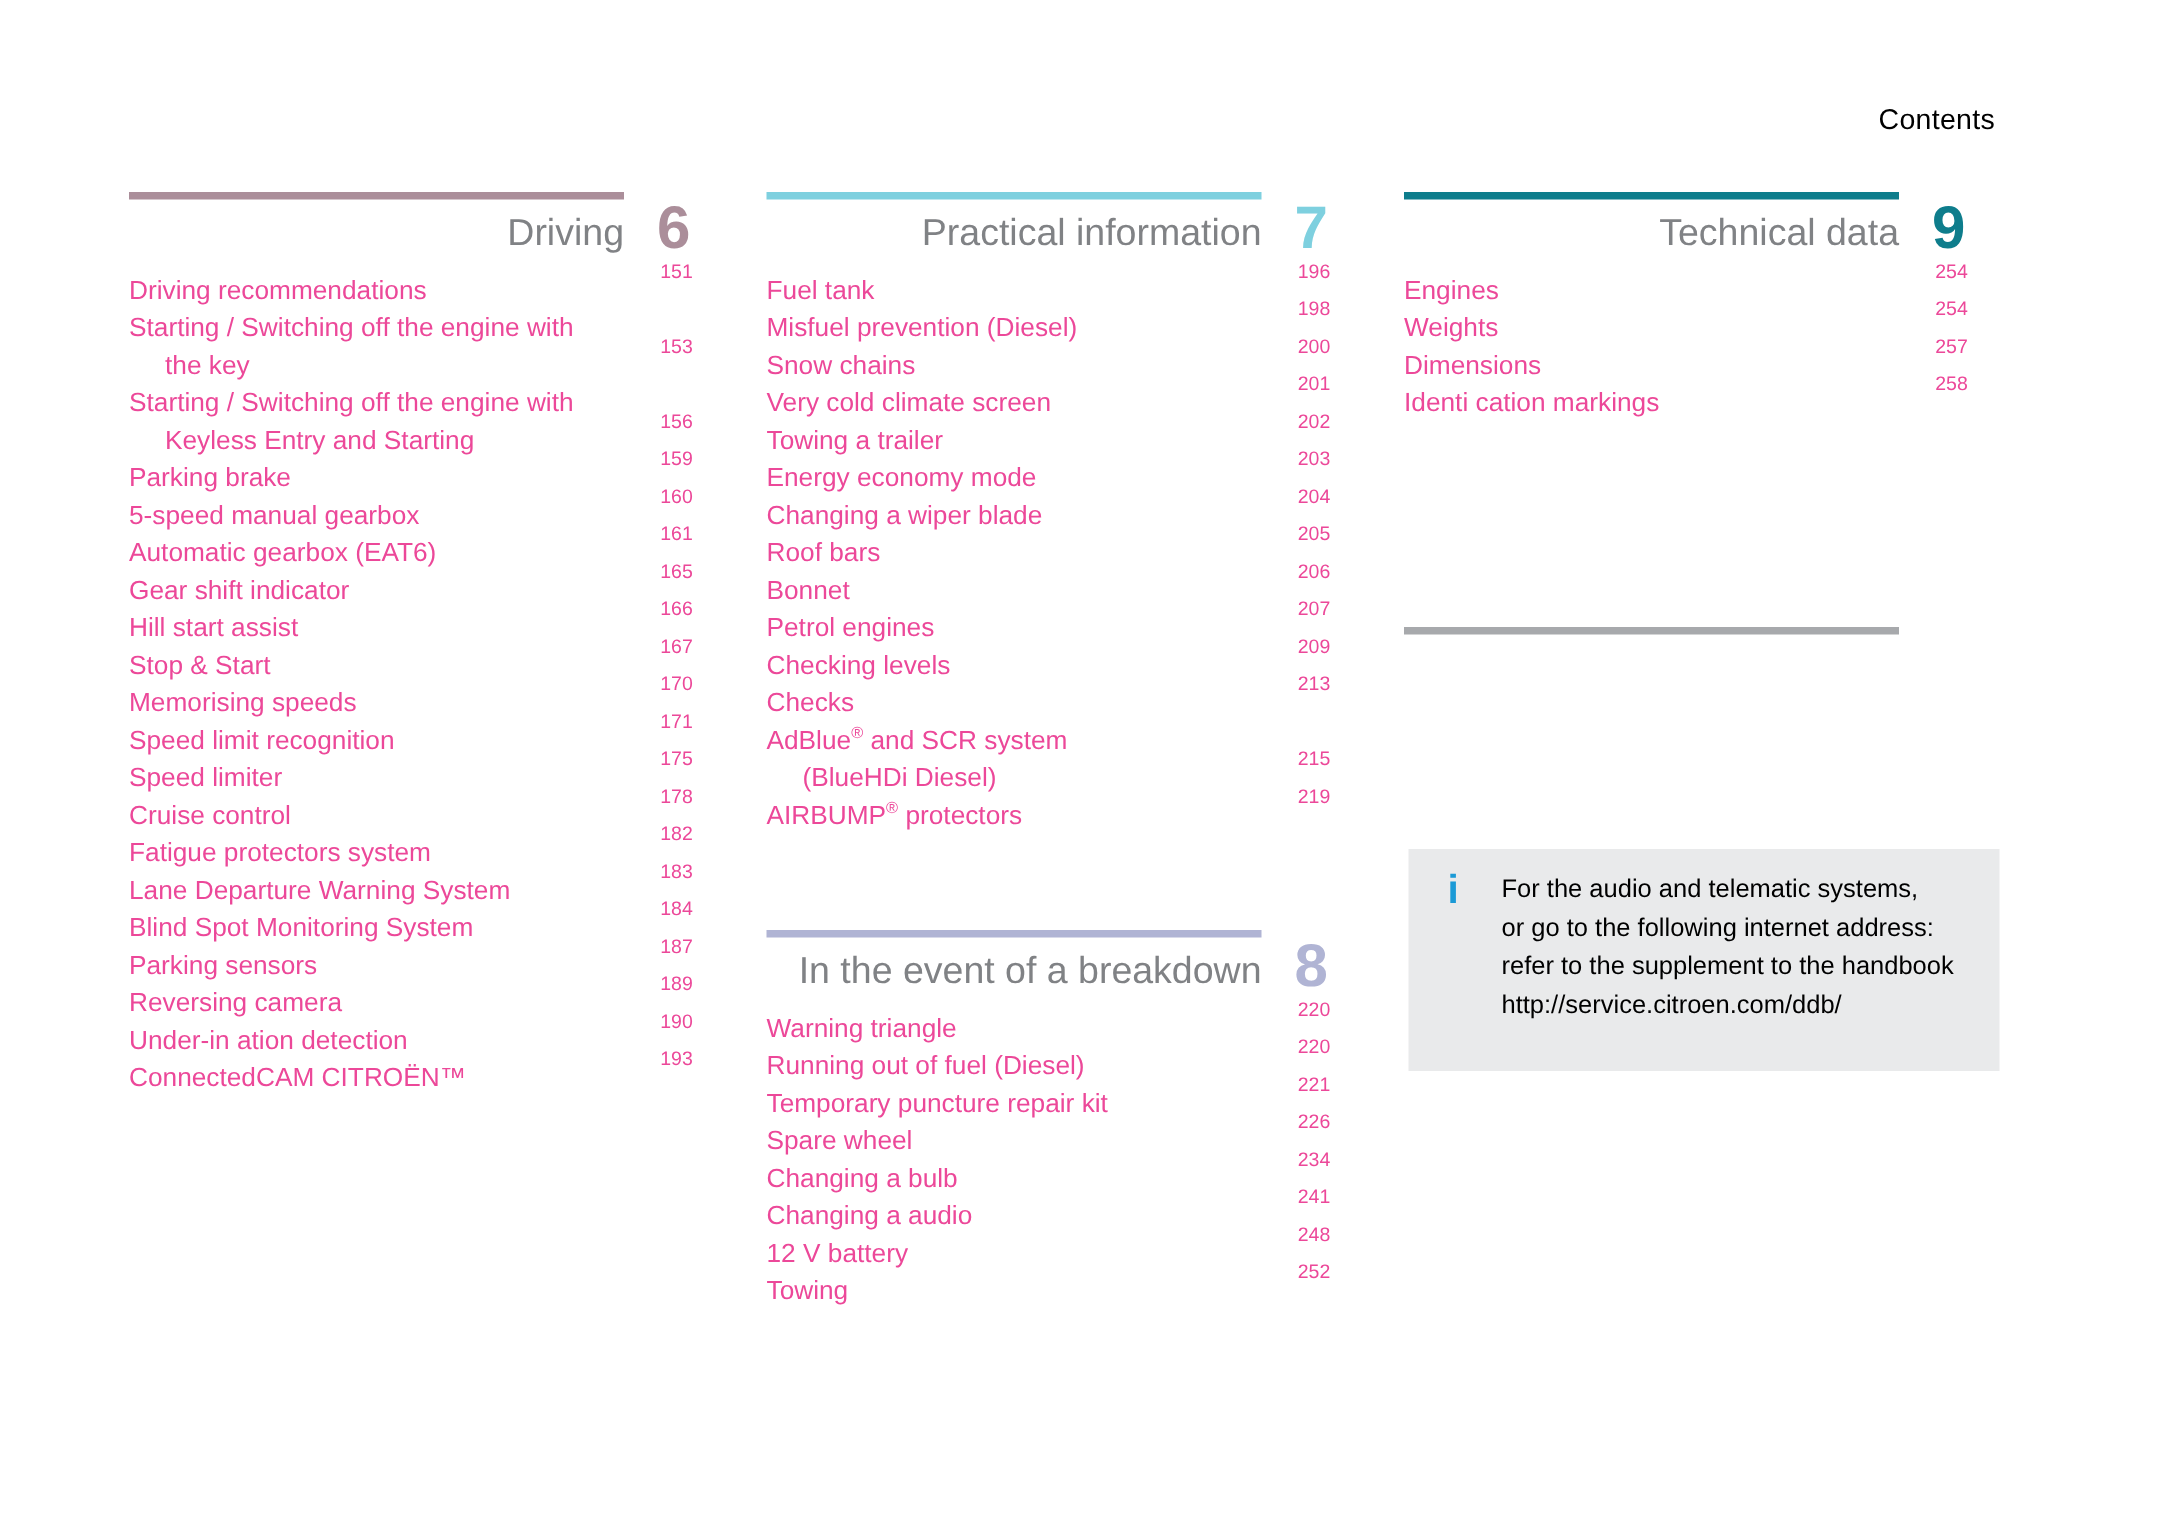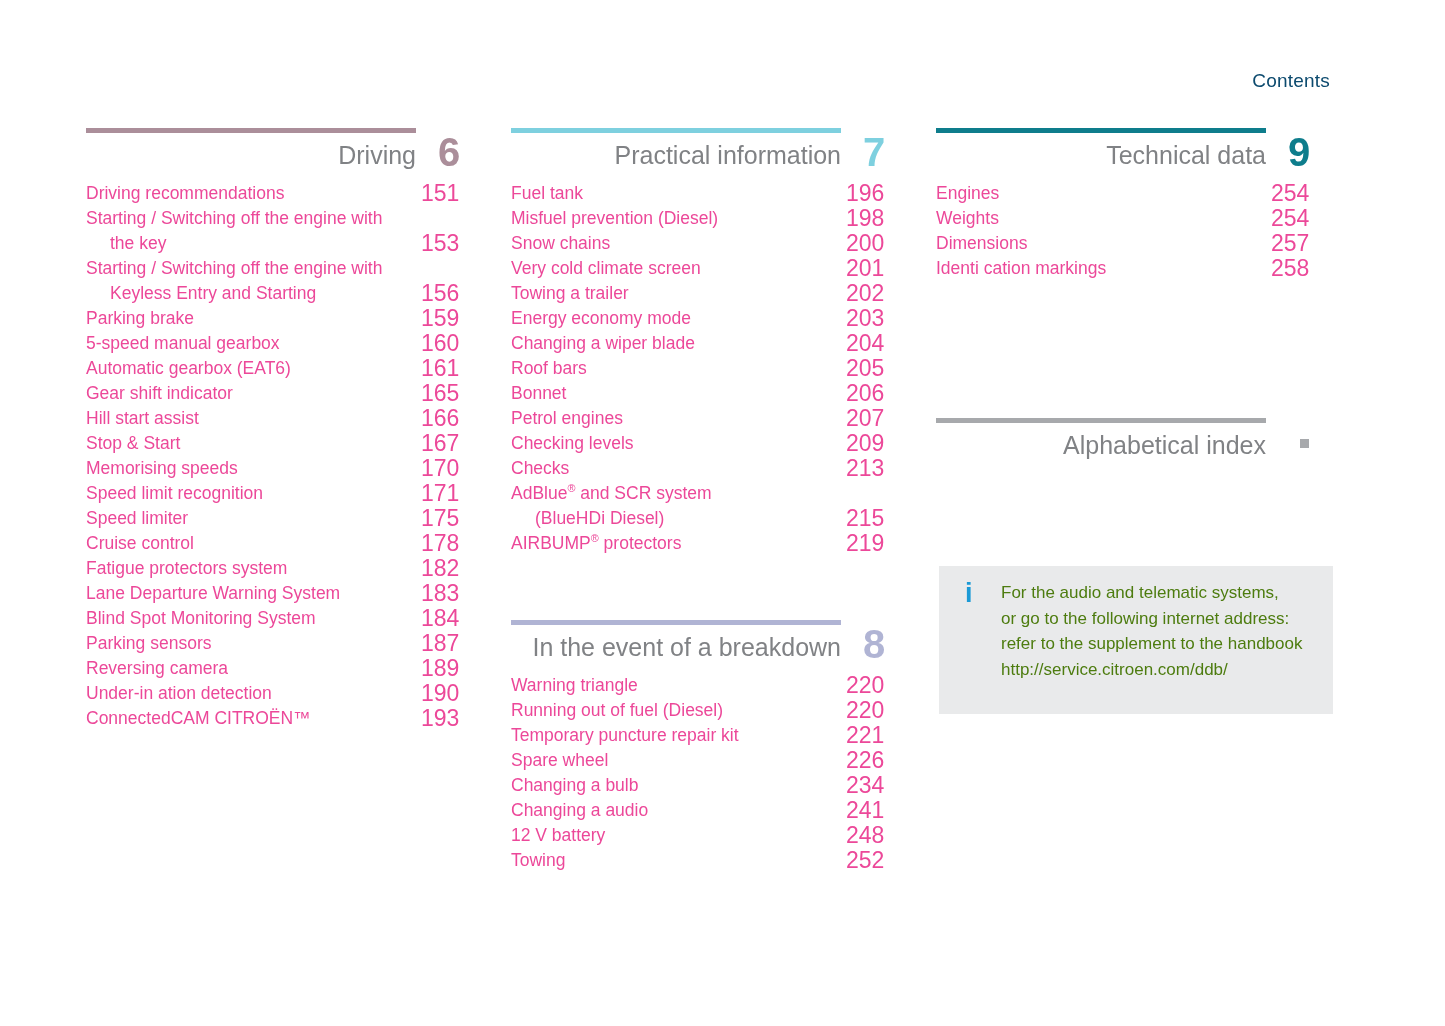--- a/index.html
+++ b/index.html
@@ -15,21 +15,21 @@
     color: #1a1a1a;
     overflow: hidden;
   }
 
   
   .page-header {
     position: absolute;
     top: 70px;
     right: 115px;
     font-size: 19px;
-    color: #0c4a6e;
+    color: #000000;
     letter-spacing: 0.2px;
   }
 
   
   .columns {
     position: absolute;
     top: 128px;
     left: 86px;
     width: 1274px;
     display: flex;
@@ -94,24 +94,24 @@
     display: block;
     padding-right: 70px;
   }
   .entry-label .cont {
     display: block;
     padding-left: 24px;
   }
   .entry-page {
     position: absolute;
     right: 0;
-    bottom: 0;
+    bottom: 13px;
     width: 60px;
-    text-align: left;
-    font-size: 23px;
+    text-align: center;
+    font-size: 13px;
     line-height: 25px;
   }
   sup {
     font-size: 0.62em;
     vertical-align: super;
     line-height: 0;
   }
 
   
   .info-box {
@@ -130,21 +130,21 @@
     font-size: 27px;
     font-weight: bold;
     color: #1b9ad6;
     line-height: 26px;
     font-family: "Liberation Sans", sans-serif;
     padding-left: 10px;
   }
   .info-text {
     font-size: 17px;
     line-height: 25.5px;
-    color: #4d7c0f;
+    color: #000000;
   }
   .info-text span { display: block; }
 
   
   .gap-block { height: 64px; }
 </style>
 </head>
 <body>
 
 <div class="page-header">Contents</div>
@@ -388,24 +388,20 @@
           <span class="entry-label">Identi cation markings</span>
           <span class="entry-page">258</span>
         </div>
       </div>
     </div>
 
     <div style="height:137px"></div>
 
     <div class="section">
       <div class="sec-rule" style="background:#a7a9ac"></div>
-      <div class="sec-head">
-        <div class="sec-title">Alphabetical index</div>
-        <div class="sec-marker"></div>
-      </div>
     </div>
   </div>
 
 </div>
 
 <div class="info-box">
   <div class="info-icon">i</div>
   <div class="info-text">
     <span>For the audio and telematic systems,</span>
     <span>or go to the following internet address:</span>

